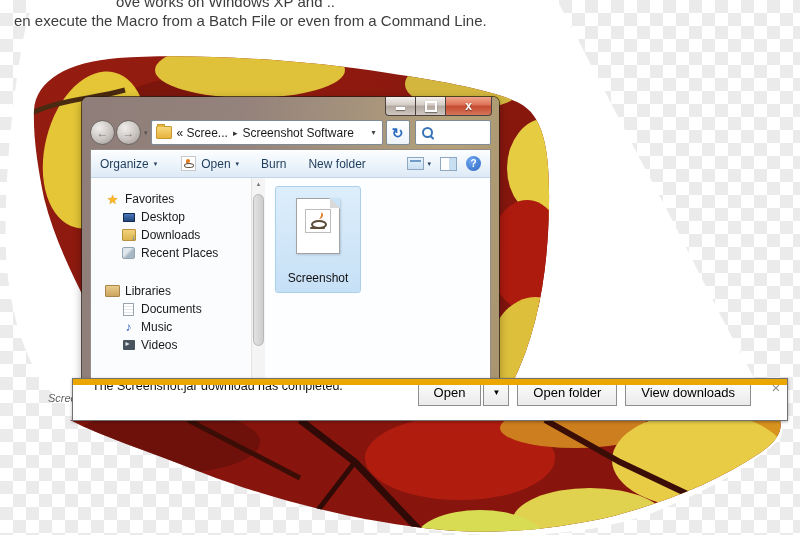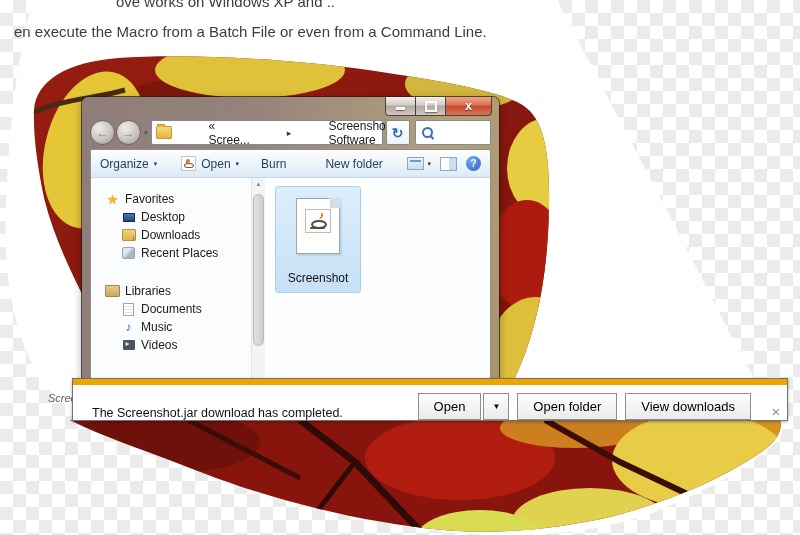--- a/index.html
+++ b/index.html
@@ -7,21 +7,21 @@
     width:800px;height:535px;overflow:hidden;position:relative;
     font-family:"Liberation Sans",sans-serif;
     background-color:#fff;
     background-image:conic-gradient(#ebebeb 25%,#ffffff 0 50%,#ebebeb 0 75%,#ffffff 0);
     background-size:26px 26px;
   }
   .layer{position:absolute;left:0;top:0;}
   
   .top-text{position:absolute;z-index:2;font-size:15px;color:#3d3d3d;white-space:nowrap;}
   .top-text.l1{left:116px;top:-7px;}
-  .top-text.l2{left:14px;top:23px;}
+  .top-text.l2{left:14px;top:12px;}
   .caption-frag{position:absolute;left:48px;top:392px;z-index:2;font-size:11px;color:#5f5f5f;font-style:italic;}
   
   .window{position:absolute;left:82px;top:97px;width:417px;height:286px;z-index:3;
     border-radius:6px 6px 0 0;
     background:linear-gradient(100deg,#8f7d79 0%,#94827c 35%,#a6937c 60%,#b4a178 80%,#a8946f 100%);
     box-shadow:0 0 0 1px rgba(42,28,22,.75),0 3px 10px rgba(0,0,0,.35);}
   .cap-btns{position:absolute;top:0;right:7px;display:flex;z-index:2;}
   .cap-btn{width:29px;height:18px;border:1px solid #4a423e;border-top:none;margin-left:-1px;
     background:linear-gradient(#f2efec,#d4ccc6 45%,#b2a8a0 50%,#cfc7c0);
     display:flex;align-items:center;justify-content:center;cursor:default;}
@@ -31,21 +31,21 @@
   .glyph-min{width:9px;height:3px;background:#fff;box-shadow:0 1px 1px rgba(0,0,0,.45);margin-top:5px;}
   .glyph-restore{width:8px;height:7px;border:2px solid #fff;box-shadow:0 1px 1px rgba(0,0,0,.4);background:transparent;}
   .glyph-close{color:#fff;font-weight:bold;font-size:12px;text-shadow:0 1px 1px rgba(0,0,0,.5);line-height:1;}
   .addr-row{position:absolute;left:8px;right:8px;top:22px;height:27px;display:flex;align-items:center;}
   .nav-circle{width:23px;height:23px;border-radius:50%;flex:0 0 auto;
     background:radial-gradient(circle at 35% 30%,#efedeb,#c9c4c0 55%,#9b9490);
     border:1px solid #6b6561;display:flex;align-items:center;justify-content:center;
     color:#847e7a;font-size:12px;margin-right:1px;}
   .tiny-caret{font-size:7px;color:#56504c;margin:0 3px 0 2px;}
   .breadcrumb{width:222px;height:23px;background:#fff;border:1px solid #7e8c98;border-radius:2px;
-    display:flex;align-items:center;padding:0 4px;font-size:12px;color:#1a1a1a;flex:0 0 auto;gap:32px;}
+    display:flex;align-items:center;padding:0 4px;font-size:12px;color:#1a1a1a;flex:0 0 auto;}
   .breadcrumb .sep{margin:0 5px;font-size:9px;color:#333;}
   .breadcrumb .crumb-caret{margin-left:auto;font-size:8px;color:#444;padding:0 2px;}
   .mini-folder{width:14px;height:11px;background:linear-gradient(#f6d879,#e7b33f);
     border:1px solid #c79a2e;border-radius:1px;position:relative;margin-right:5px;flex:0 0 auto;}
   .mini-folder::before{content:'';position:absolute;top:-3px;left:0;width:6px;height:2px;
     background:#e7b33f;border:1px solid #c79a2e;border-bottom:none;border-radius:1px 1px 0 0;}
   .refresh-btn{width:22px;height:23px;margin-left:3px;background:linear-gradient(#ffffff,#edf3f9);
     border:1px solid #7e8c98;border-radius:2px;display:flex;align-items:center;justify-content:center;
     color:#2a6bc0;font-size:14px;font-weight:bold;flex:0 0 auto;}
   .search-box{margin-left:5px;flex:1;height:23px;background:#fff;border:1px solid #7e8c98;border-radius:2px;
@@ -104,21 +104,21 @@
     border-top:11px solid #cbe3f7;border-left:11px solid transparent;}
   .page-icon::after{content:'';position:absolute;top:-1px;right:-1px;
     border-bottom:10px solid #d9d9d9;border-right:10px solid transparent;}
   .jarbox{position:absolute;left:50%;top:10px;transform:translateX(-50%);width:24px;height:22px;border:1px solid #bcbcbc;}
   .jarbox .steam{position:absolute;left:10px;top:2px;width:5px;height:7px;border-right:2px solid #e07c1e;border-radius:50%;transform:rotate(14deg);}
   .jarbox .cup{position:absolute;left:5px;top:10px;width:12px;height:5px;border:2px solid #5b4a38;border-radius:50%;}
   .jarbox .saucer{position:absolute;left:4px;top:17px;width:15px;height:2px;background:#5b4a38;border-radius:2px;}
   .tile-label{margin-top:auto;margin-bottom:7px;font-size:12px;color:#111;}
   
   .dlbar{position:absolute;left:72px;top:378px;width:714px;height:41px;z-index:5;background:#fff;
-    border:1px solid #717171;box-shadow:0 1px 3px rgba(0,0,0,.3);display:flex;align-items:flex-end;}
+    border:1px solid #717171;box-shadow:0 1px 3px rgba(0,0,0,.3);display:flex;align-items:flex-start;}
   .dlbar::before{content:'';position:absolute;top:0;left:0;right:0;height:6px;background:#eca600;}
   .dl-msg{margin-left:19px;font-size:12.5px;color:#111;white-space:nowrap;}
   .dl-buttons{margin-left:auto;display:flex;align-items:center;gap:8px;margin-right:10px;}
   .dl-btn{height:25px;background:linear-gradient(#fdfdfd,#ebebeb);border:1px solid #8e8e8e;
     font-family:"Liberation Sans",sans-serif;font-size:13px;color:#000;
     display:flex;align-items:center;justify-content:center;padding:0 15px;white-space:nowrap;cursor:default;}
   .open-group{display:flex;gap:2px;}
   .dl-btn.dd{padding:0 8px;font-size:8px;}
   .dl-close{margin-left:4px;color:#8e8e8e;font-size:15px;width:22px;text-align:center;cursor:default;}
 </style>
@@ -220,21 +220,21 @@
     <div class="toolbar">
       <div class="tb-item" style="margin-right:24px">
         <span>Organize</span>
         <span class="tb-caret">▾</span>
       </div>
       <div class="tb-item" style="margin-right:22px">
         <span class="mini-jar"></span>
         <span>Open</span>
         <span class="tb-caret">▾</span>
       </div>
-      <div class="tb-item" style="margin-right:39px">
+      <div class="tb-item" style="margin-right:22px">
         <span>Burn</span>
       </div>
       <div class="tb-item">
         <span>New folder</span>
       </div>
       <div class="tb-right">
         <div class="tb-item">
           <span class="views-icon"></span>
           <span class="views-caret">▾</span>
         </div>

